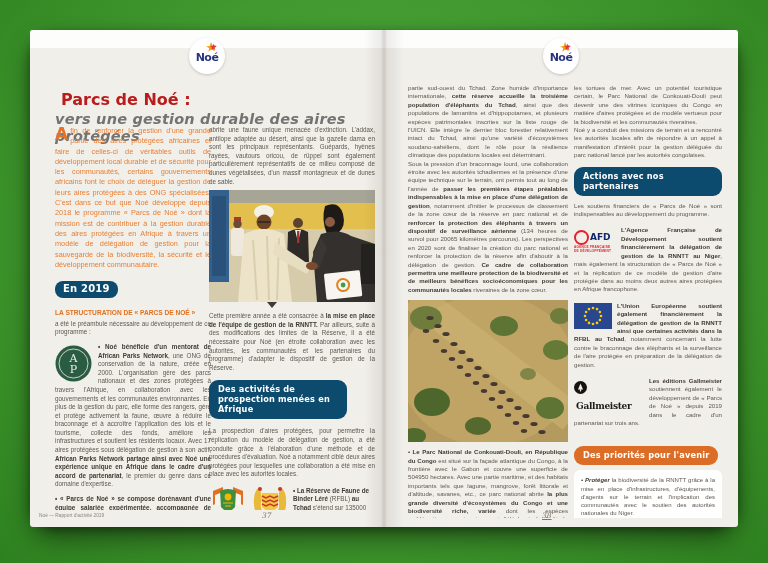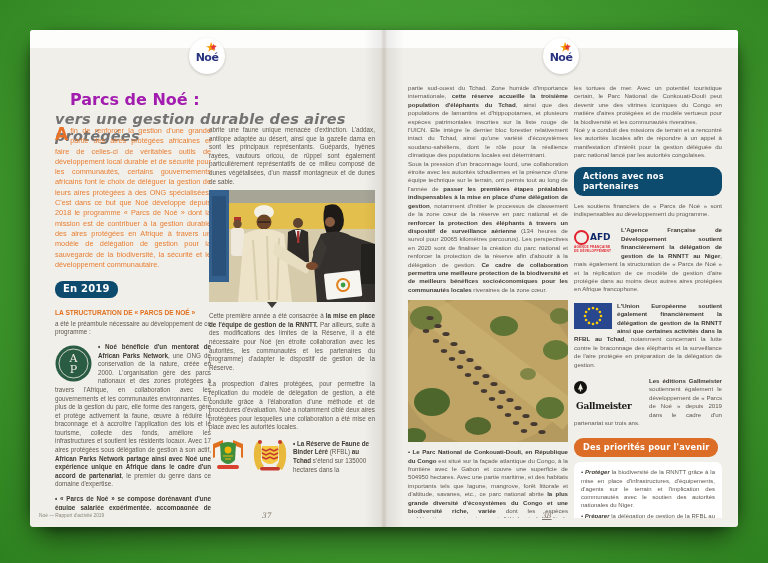--- a/index.html
+++ b/index.html
@@ -12,21 +12,21 @@
   .page-left{left:0;border-radius:3px 0 0 3px;}
   .page-right{left:354px;border-radius:0 3px 3px 0;}
   .topband{position:absolute;top:0;left:0;right:0;height:18px;background:#fdfdfc;}
   .spine{position:absolute;left:334px;top:0;width:40px;height:100%;pointer-events:none;
          background:linear-gradient(90deg, rgba(0,0,0,0) 0%, rgba(0,0,0,.07) 42%, rgba(60,40,20,.20) 50%, rgba(0,0,0,.07) 58%, rgba(0,0,0,0) 100%);}
   .noe-logo{position:absolute;top:8px;left:159px;width:36px;height:36px;border-radius:50%;
             background:#fff;box-shadow:0 1px 3px rgba(0,0,0,.18);}
   .noe-word{position:absolute;left:0;right:0;top:13px;text-align:center;
             font:700 11px "DejaVu Sans", sans-serif;color:#27337f;letter-spacing:-0.5px;}
   .noe-star{position:absolute;top:4px;right:7px;}
-  .t1{position:absolute;left:40px;top:50px;font:700 16px/18px "DejaVu Sans", sans-serif;color:#a21caf;}
+  .t1{position:absolute;left:31px;top:50px;font:700 16px/18px "DejaVu Sans", sans-serif;color:#b91c1c;}
   .t2{position:absolute;left:25px;top:69px;font:italic 700 14.5px/17px "DejaVu Sans", sans-serif;color:#737373;letter-spacing:.2px;}
   .colA{position:absolute;left:25px;top:94px;width:156px;height:386px;overflow:hidden;}
   .colB{position:absolute;left:179px;top:94px;width:166px;height:386px;overflow:hidden;}
   .colR1{position:absolute;left:24px;top:54px;width:160px;height:434px;overflow:hidden;}
   .colR2{position:absolute;left:190px;top:54px;width:148px;height:434px;overflow:hidden;}
   .txt{font:6.3px/8.6px "Liberation Sans", sans-serif;color:#5d574f;text-align:justify;white-space:pre-line;}
   .small{font-size:6.1px;line-height:8.4px;}
   .txt .b{font-weight:bold;color:#3f3a33;}
   .txt .i{font-style:italic;}
   .intro{font:7.3px/10.3px "Liberation Sans", sans-serif;color:#e87e33;text-align:justify;}
@@ -147,20 +147,23 @@
               <circle cx="134" cy="95" r="2.4" fill="#3aa048"></circle>
             </g>
 
             <rect x="152" y="54" width="14" height="40" fill="#24221f"></rect>
           </svg>
         </div>
         <div class="notch"></div>
 
         <p class="txt" style="margin:4px 0 0;"><span>Cette première année a été consacrée à </span><span class="b">la mise en place de l'équipe de gestion de la RNNTT.</span><span> Par ailleurs, suite à des modifications des limites de la Réserve, il a été nécessaire pour Noé (en étroite collaboration avec les autorités, les communautés et les partenaires du programme) d'adapter le dispositif de gestion de la Réserve.</span></p>
 
+        <div style="margin-top:8px;">
+          <span class="pill" style="max-width:120px;display:inline-block;">Des activités de prospection menées en Afrique</span>
+        </div>
 
         <p class="txt mt8" style="margin-bottom:0;">La prospection d'aires protégées, pour permettre la réplication du modèle de délégation de gestion, a été conduite grâce à l'élaboration d'une méthode et de procédures d'évaluation. Noé a notamment ciblé deux aires protégées pour lesquelles une collaboration a été mise en place avec les autorités locales.</p>
 
         <div class="emblems">
           <svg width="38" height="34" viewBox="0 0 38 34">
             <polygon points="4,6 14,2 14,16 4,20" fill="#e0701f"></polygon>
             <polygon points="34,6 24,2 24,16 34,20" fill="#e0701f"></polygon>
             <polygon points="6,10 14,7 14,18 6,21" fill="#f6f3ec"></polygon>
             <polygon points="32,10 24,7 24,18 32,21" fill="#f6f3ec"></polygon>
             <path d="M11 6 Q19 2 27 6 L26 22 Q19 30 12 22 Z" fill="#3e8e3c"></path>
@@ -293,21 +296,21 @@
           <div class="plogo gall">
             <svg class="gall-circle" width="13" height="13" viewBox="0 0 13 13">
               <circle cx="6.5" cy="6.5" r="6.5" fill="#14130f"></circle>
               <path d="M6.5 2.5 L9 8.5 H4 Z" fill="#f3efe2"></path>
               <rect x="5.9" y="8.2" width="1.2" height="2.2" fill="#f3efe2"></rect>
             </svg><span class="gall-word">Gallmeister</span>
           </div>
           <p class="txt small" style="margin:0;"><span class="b">Les éditions Gallmeister</span><span> soutiennent également le développement de « Parcs de Noé » depuis 2019 dans le cadre d'un partenariat sur trois ans.</span></p>
         </div>
 
-        <div style="margin-top:9px;">
+        <div style="margin-top:17px;">
           <span class="pill pill-orange">Des priorités pour l'avenir</span>
         </div>
 
         <div class="pcard">
           <p class="txt" style="margin:0;"><span class="b i">• Protéger</span><span> la biodiversité de la RNNTT grâce à la mise en place d'infrastructures, d'équipements, d'agents sur le terrain et l'implication des communautés avec le soutien des autorités nationales du Niger.</span></p>
           <p class="txt" style="margin:3px 0 0;"><span class="b i">• Préparer</span><span> la délégation de gestion de la RFBL au Tchad avec le classement de la zone cœur en parc national, la concertation avec les communautés locales et l'obtention des financements nécessaires à la gestion de cette aire protégée.</span></p>
 
         </div>
       </div>
 

